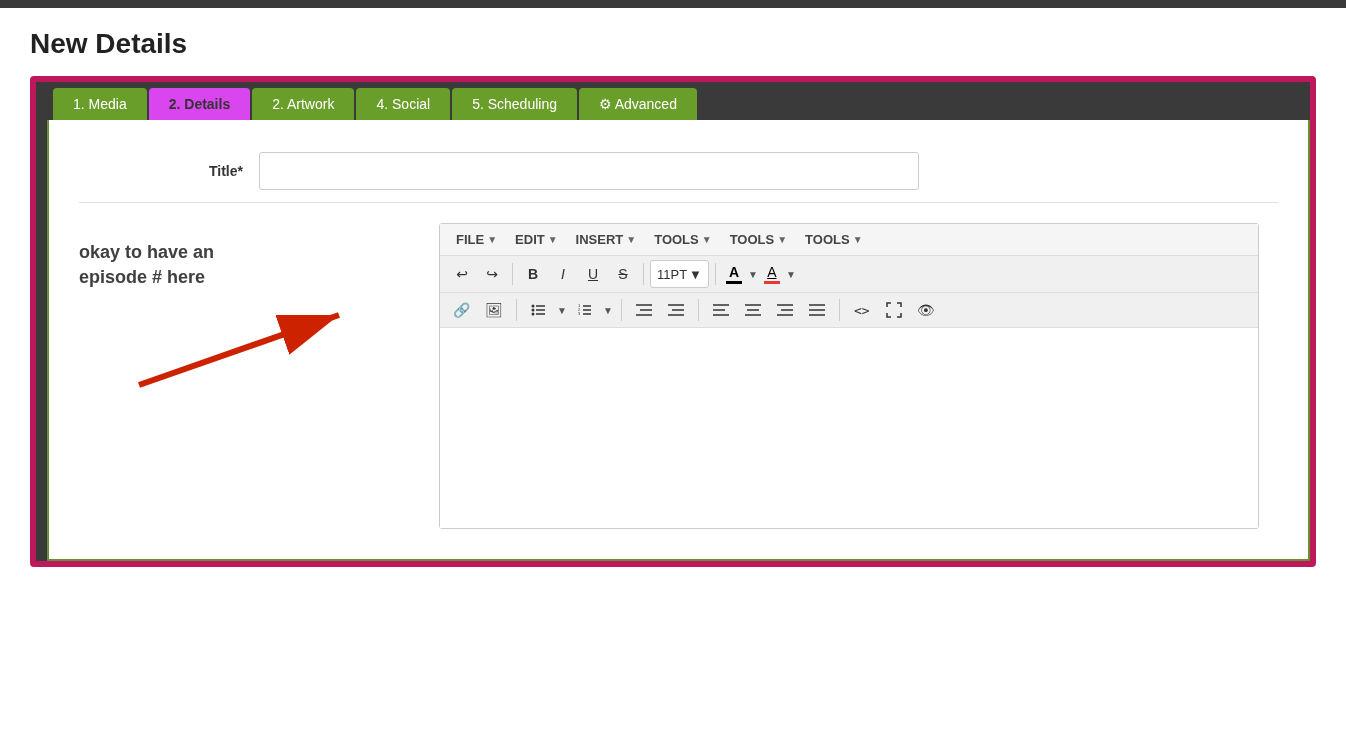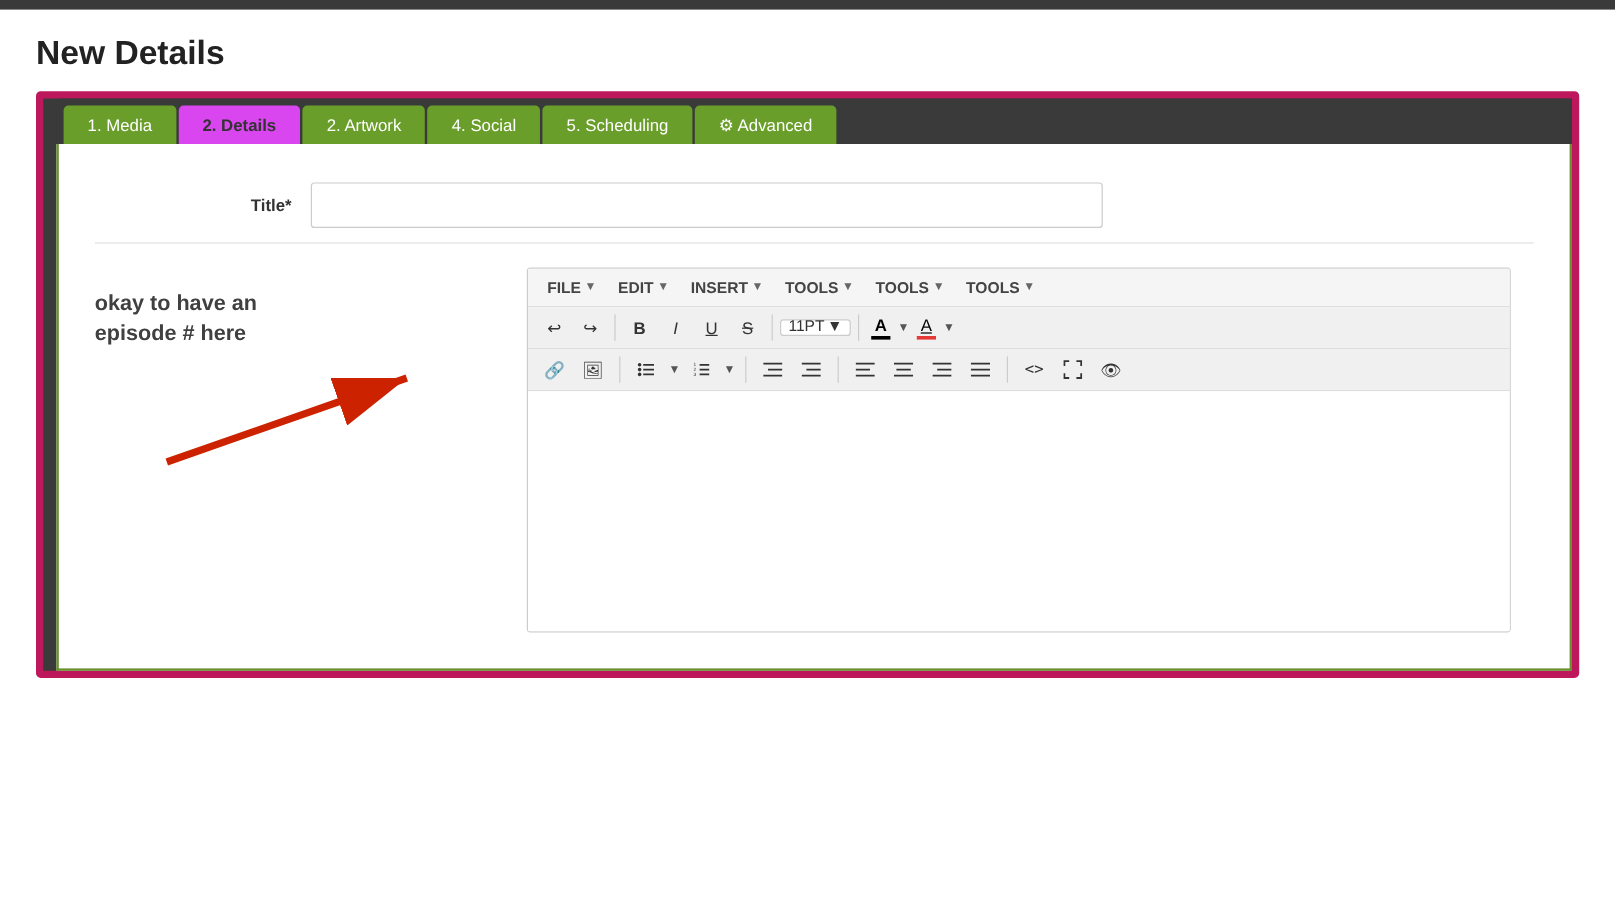--- a/index.html
+++ b/index.html
@@ -164,28 +164,28 @@
       color: #333;
     }
 
     .tool-btn.bold { font-weight: bold; }
     .tool-btn.italic { font-style: italic; }
     .tool-btn.underline { text-decoration: underline; }
     .tool-btn.strikethrough { text-decoration: line-through; }
 
     .font-size-selector {
       display: flex;
-      align-items: flex-end;
+      align-items: center;
       gap: 2px;
       padding: 0 6px;
       font-size: 13px;
       color: #333;
       border: 1px solid #ccc;
       border-radius: 3px;
-      height: 14px;
+      height: 28px;
       background: #fff;
       cursor: pointer;
     }
 
     .color-btn {
       display: flex;
       flex-direction: column;
       align-items: center;
       cursor: pointer;
       padding: 2px 4px;

